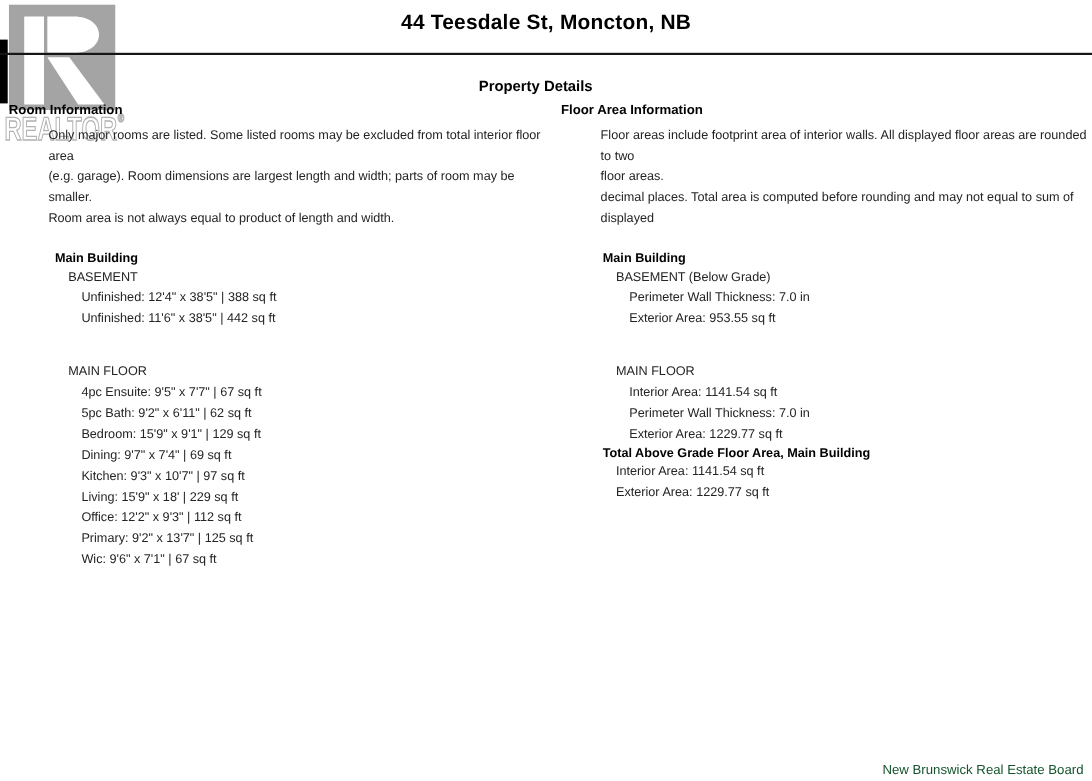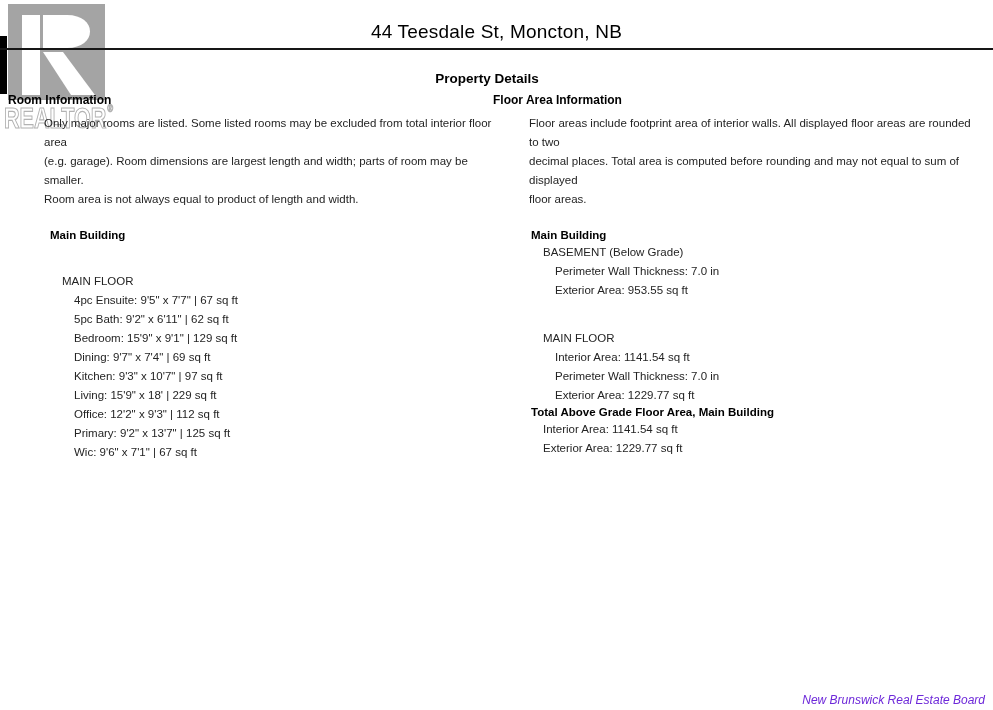--- a/index.html
+++ b/index.html
@@ -7,22 +7,22 @@
     width:993px; height:710px;
     position:relative;
     background:#ffffff;
     font-family:"Liberation Sans", sans-serif;
     color:#1c1c1c;
     overflow:hidden;
   }
 
   
   .title {
-    position:absolute; top:21px; left:0; width:993px;
-    text-align:center; font-size:19px; font-weight:400; color:#000;
+    position:absolute; top:10px; left:0; width:993px;
+    text-align:center; font-size:19px; font-weight:700; color:#000;
     z-index:4; letter-spacing:0.2px;
   }
   .rule {
     position:absolute; top:48px; left:0; width:993px; height:2px;
     background:#161616; z-index:3;
   }
   .subtitle {
     position:absolute; top:71px; left:0; width:974px;
     text-align:center; font-size:13.5px; font-weight:700; color:#000;
     z-index:4;
@@ -44,41 +44,41 @@
     transform:scaleX(0.72); transform-origin:left top;
   }
   .reg {
     font-size:11px; position:relative; top:-16px; left:1px;
     -webkit-text-stroke:0.9px #b2b2b2;
   }
 
   
   .col { position:absolute; top:93px; z-index:2; font-size:11.5px; }
   .col-left  { left:8px;  width:492px; }
-  .col-right { left:493px; width:478px; }
+  .col-right { left:510px; width:478px; }
 
   .sec-heading { font-size:12px; font-weight:700; line-height:15px; color:#000; }
   .desc { margin-top:6px; }
   .desc div { line-height:19px; color:#242424;padding-left:36px; }
 
   .building { margin-top:19px; }
   .col-left  .building { margin-left:42px; }
   .col-right .building { margin-left:38px; }
   .building-title { font-weight:700; line-height:15px; color:#000; }
   .floor-name { margin-left:12px; line-height:19px; color:#242424; }
   .row { margin-left:24px; line-height:19px; color:#242424; }
   .floor-section.gap { margin-top:29px; }
 
   .total { margin-left:38px; }
   .total-title { font-weight:700; line-height:15px; color:#000; }
   .total .row { margin-left:12px; }
 
   .footer {
     position:absolute; right:8px; top:693px;
-    font-size:12px; color:#6d28d9; z-index:2;font-style:italic;
+    font-size:12px; color:#14532d; z-index:2;
   }
 </style>
 </head>
 <body>
 
 <div class="page">
 
   <div class="edge-bar"></div>
 
   <div class="logo">
@@ -97,41 +97,46 @@
 
   <div class="col col-left">
     <div class="sec-heading">Room Information</div>
     <div class="desc">
       <div>Only major rooms are listed. Some listed rooms may be excluded from total interior floor area</div>
       <div>(e.g. garage). Room dimensions are largest length and width; parts of room may be smaller.</div>
       <div>Room area is not always equal to product of length and width.</div>
     </div>
     <div class="building">
       <div class="building-title">Main Building</div>
+      <div class="floor-section">
+        <div class="floor-name">BASEMENT</div>
+        <div class="row">Unfinished: 12'4" x 38'5" | 388 sq ft</div>
+        <div class="row">Unfinished: 11'6" x 38'5" | 442 sq ft</div>
+      </div>
       <div class="floor-section gap">
         <div class="floor-name">MAIN FLOOR</div>
         <div class="row">4pc Ensuite: 9'5" x 7'7" | 67 sq ft</div>
         <div class="row">5pc Bath: 9'2" x 6'11" | 62 sq ft</div>
         <div class="row">Bedroom: 15'9" x 9'1" | 129 sq ft</div>
         <div class="row">Dining: 9'7" x 7'4" | 69 sq ft</div>
         <div class="row">Kitchen: 9'3" x 10'7" | 97 sq ft</div>
         <div class="row">Living: 15'9" x 18' | 229 sq ft</div>
         <div class="row">Office: 12'2" x 9'3" | 112 sq ft</div>
         <div class="row">Primary: 9'2" x 13'7" | 125 sq ft</div>
         <div class="row">Wic: 9'6" x 7'1" | 67 sq ft</div>
       </div>
     </div>
   </div>
 
   <div class="col col-right">
     <div class="sec-heading">Floor Area Information</div>
     <div class="desc">
       <div>Floor areas include footprint area of interior walls. All displayed floor areas are rounded to two</div>
+      <div>floor areas.</div>
       <div>decimal places. Total area is computed before rounding and may not equal to sum of displayed</div>
-      <div>floor areas.</div>
     </div>
     <div class="building">
       <div class="building-title">Main Building</div>
       <div class="floor-section">
         <div class="floor-name">BASEMENT (Below Grade)</div>
         <div class="row">Perimeter Wall Thickness: 7.0 in</div>
         <div class="row">Exterior Area: 953.55 sq ft</div>
       </div>
       <div class="floor-section gap">
         <div class="floor-name">MAIN FLOOR</div>

